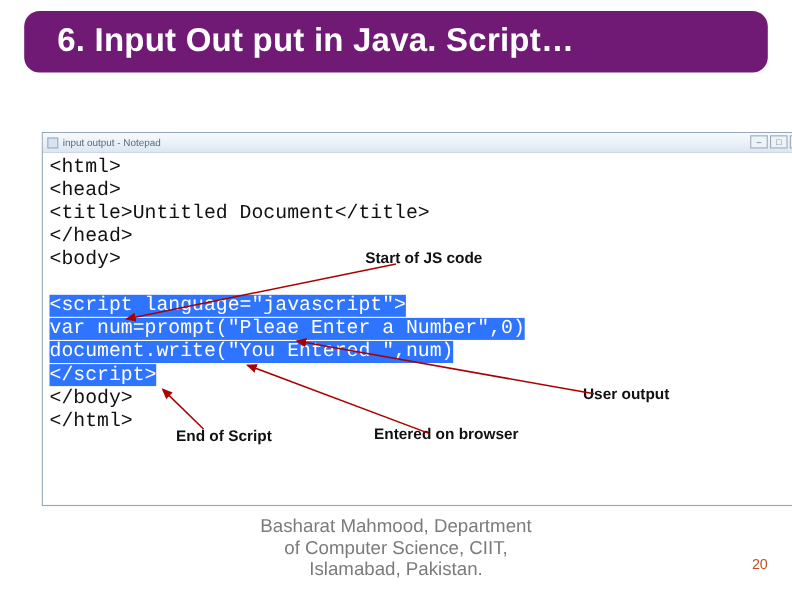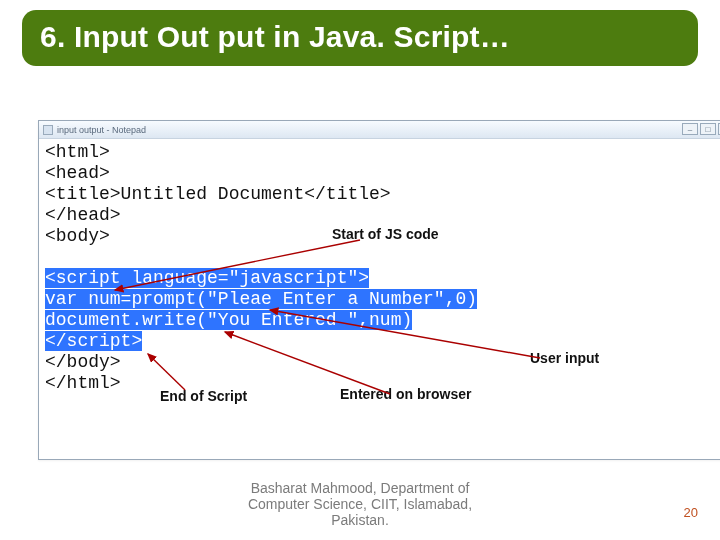--- a/index.html
+++ b/index.html
@@ -6,23 +6,23 @@
   body {
     width: 720px;
     height: 540px;
     background: #fff;
     font-family: Arial, Helvetica, sans-serif;
     position: relative;
     overflow: hidden;
   }
   .title-bar {
     margin: 10px 22px 16px 22px;
-    background: #4d7c0f;
+    background: #701a75;
     border-radius: 14px;
-    padding: 10px 18px 12px 18px;
+    padding: 10px 18px 12px 30px;
   }
   .title-bar h1 {
     color: #fff;
     font-size: 30px;
     font-weight: bold;
     letter-spacing: 0.2px;
   }
   .notepad {
     position: absolute;
     left: 38px;
@@ -106,21 +106,21 @@
     pointer-events: none;
   }
   .footer {
     position: absolute;
     bottom: 12px;
     left: 0; right: 0;
     display: flex;
     justify-content: center;
   }
   .footer-text {
-    font-size: 14px;
+    font-size: 17px;
     color: #7b7b7b;
     text-align: center;
     max-width: 260px;
     line-height: 1.15;
   }
   .page-num {
     position: absolute;
     right: 22px;
     bottom: 20px;
     font-size: 13px;
@@ -153,21 +153,21 @@
 
 <span class="hl">&lt;script language="javascript"&gt;</span>
 <span class="hl">var num=prompt("Pleae Enter a Number",0)</span>
 <span class="hl">document.write("You Entered ",num)</span>
 <span class="hl">&lt;/script&gt;</span>
 <span>&lt;/body&gt;</span>
 <span>&lt;/html&gt;</span></div>
 </div>
 
 <div class="callout c-start">Start of JS code</div>
-<div class="callout c-user">User input</div>
+<div class="callout c-user">User output</div>
 <div class="callout c-end">End of Script</div>
 <div class="callout c-write">Entered on browser</div>
 
 <svg class="arrows">
   <defs>
     <marker id="ah" markerWidth="8" markerHeight="8" refX="6" refY="3" orient="auto">
       <path d="M0,0 L7,3 L0,6 Z" fill="#a00"></path>
     </marker>
   </defs>
   <line x1="360" y1="240" x2="115" y2="290" stroke="#a00" stroke-width="1.4" marker-end="url(#ah)"></line>

